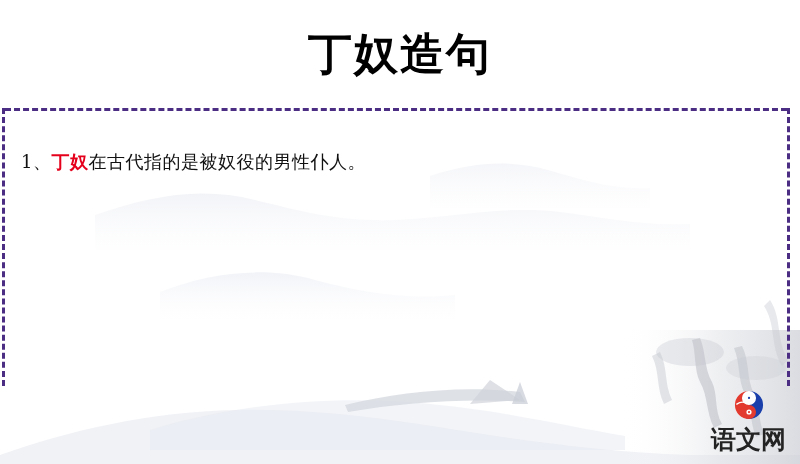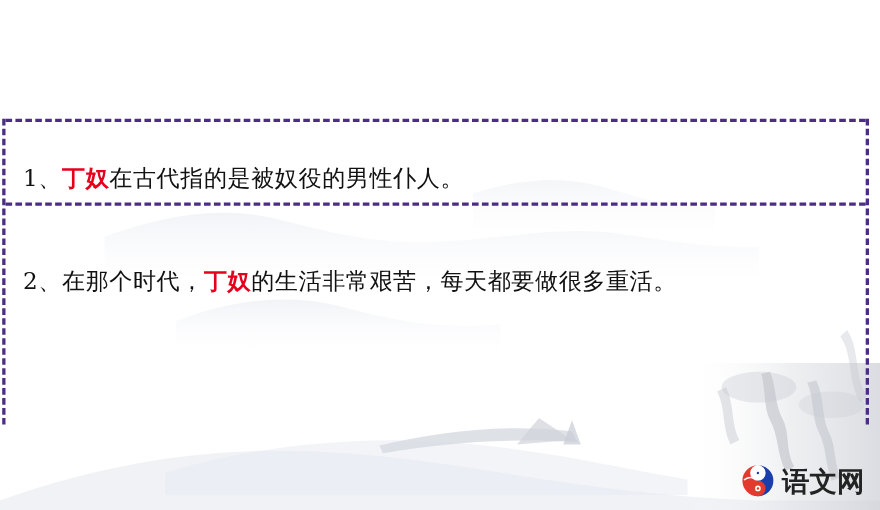--- a/index.html
+++ b/index.html
@@ -72,21 +72,21 @@
 
   .sentence-row.last-row {
     border-bottom: 3px dashed #4b2e83;
   }
 
   #row-1 { height: 76px; }
   #row-2 { height: 112px; }
   #row-3 { height: 90px; }
 
   .sentence-text {
-    font-size: 21px;
+    font-size: 18px;
     line-height: 38px;
     color: #111111;
     letter-spacing: 0.5px;
     font-family: "DejaVu Serif", "Liberation Serif", serif;
     margin-top: 28px;
   }
 
   .kw {
     color: #e5001c;
     font-weight: bold;
@@ -94,20 +94,21 @@
 
   
   #site-logo {
     position: absolute;
     right: 14px;
     bottom: 12px;
     display: flex;
     align-items: center;
     gap: 7px;
     z-index: 3;
+    flex-direction: column;
   }
 
   #logo-mark {
     width: 30px;
     height: 30px;
     flex: 0 0 auto;
   }
 
   #logo-text {
     font-size: 25px;
@@ -155,30 +156,30 @@
   <path d="M700,338 C706,352 704,368 712,382 C718,394 714,410 722,424 L714,428 C706,412 708,396 700,382 C694,370 696,352 692,340 Z" fill="#b9bcc4" opacity="0.55"></path>
   <path d="M742,346 C750,362 746,378 754,394 C760,406 758,420 764,434 L756,437 C750,422 752,408 744,392 C738,380 740,362 734,348 Z" fill="#bcbfc7" opacity="0.5"></path>
   <path d="M660,352 C668,368 664,384 672,400 L664,404 C656,388 660,372 652,356 Z" fill="#c2c5cd" opacity="0.45"></path>
   <path d="M770,300 C782,318 776,340 788,360 L782,366 C770,346 776,324 764,306 Z" fill="#c5c8d0" opacity="0.4"></path>
   <ellipse cx="690" cy="352" rx="34" ry="14" fill="#c4c7cf" opacity="0.35"></ellipse>
   <ellipse cx="756" cy="368" rx="30" ry="12" fill="#c7cad2" opacity="0.3"></ellipse>
 </svg>
 
 <div id="page">
 
+  <div id="title-area">
+    <h1 id="doc-title">丁奴造句</h1>
+  </div>
 
   <div id="sentence-table">
 
     <div class="sentence-row" id="row-1">
       <div class="sentence-text"><span>1、</span><span></span><span class="kw">丁奴</span><span>在古代指的是被奴役的男性仆人。</span></div>
     </div>
 
-    <div class="sentence-row" id="row-2">
-      <div class="sentence-text"><span>2、</span><span>在那个时代，</span><span class="kw">丁奴</span><span>的生活非常艰苦，每天都要做很多重活。</span></div>
-    </div>
 
 
   </div>
 </div>
 
 <div id="site-logo">
   <svg id="logo-mark" viewBox="0 0 64 64" xmlns="http://www.w3.org/2000/svg">
     <circle cx="32" cy="32" r="30" fill="#ffffff"></circle>
     <path d="M32,2 A30,30 0 0,1 32,62 A15,15 0 0,1 32,32 A15,15 0 0,0 32,2 Z" fill="#1a3faa"></path>
     <path d="M32,2 A30,30 0 0,0 32,62 A15,15 0 0,0 32,32 A15,15 0 0,1 32,2 Z" fill="#e23a2e"></path>

